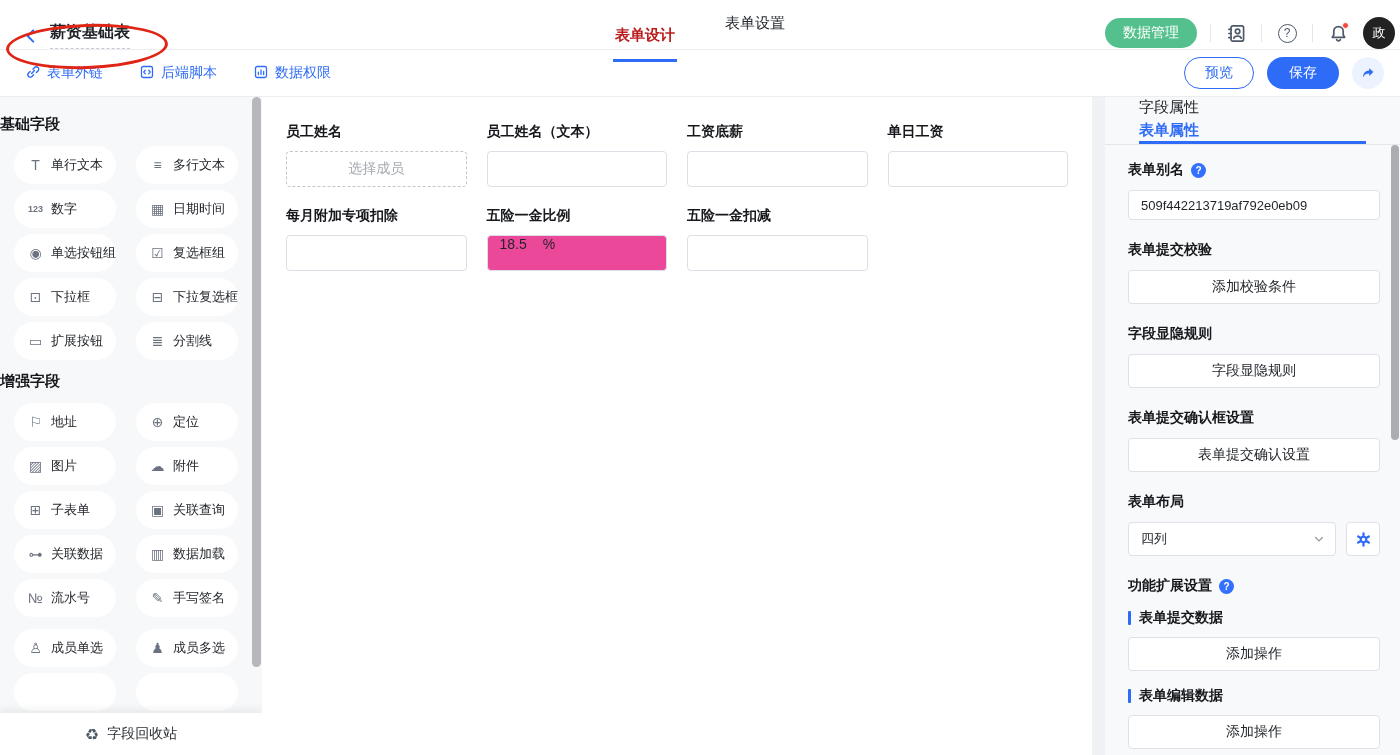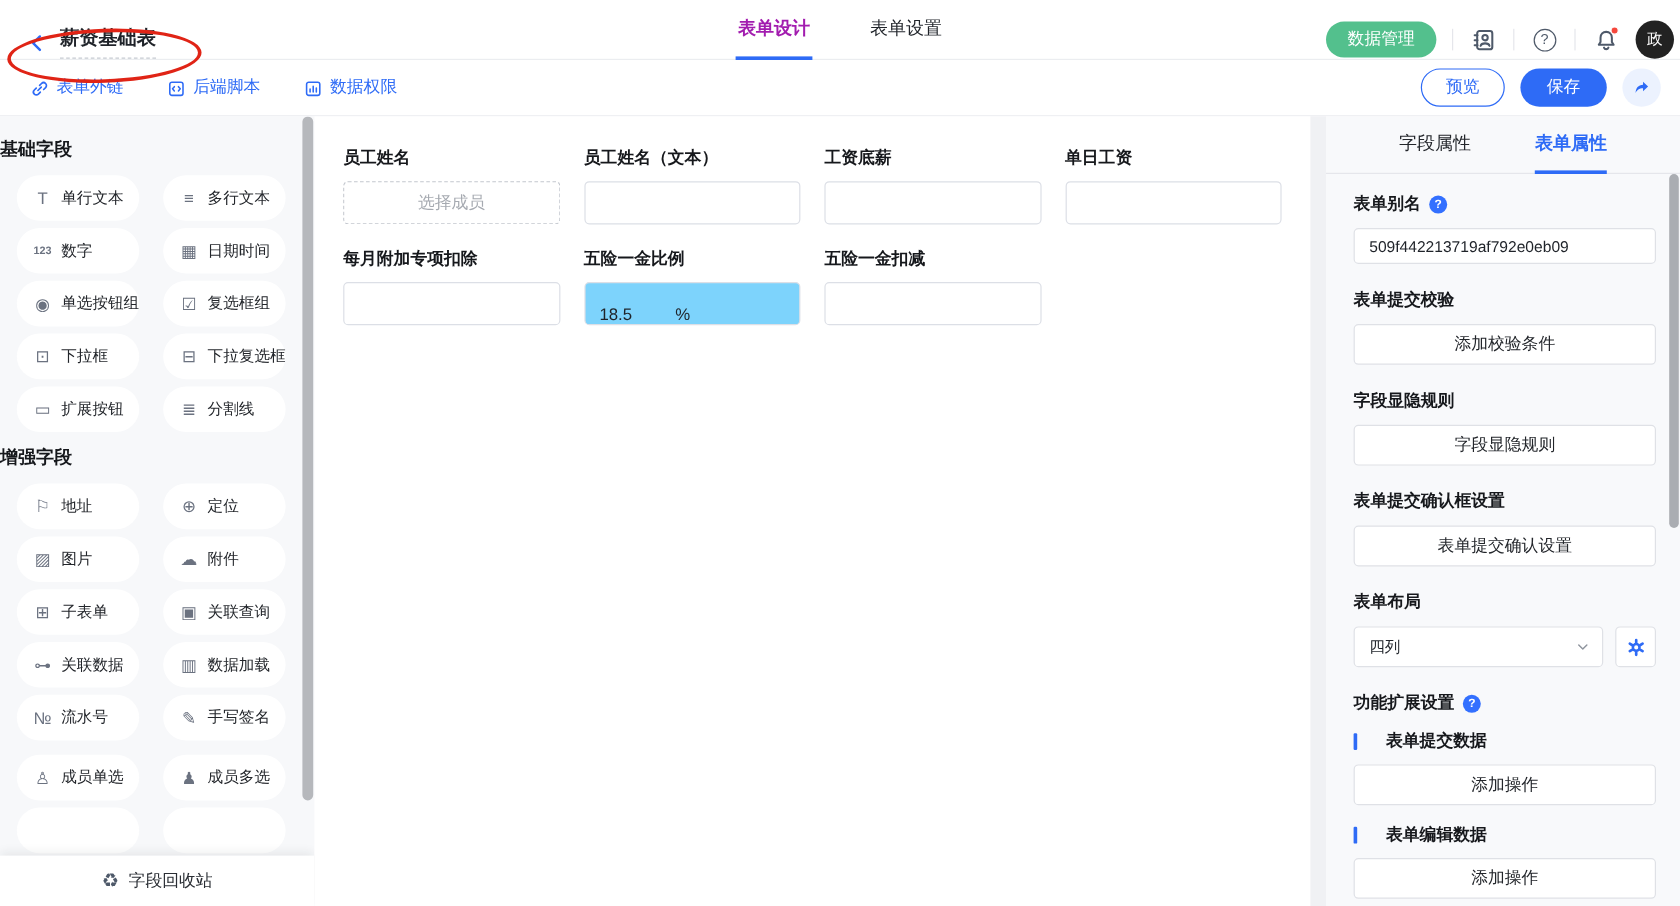--- a/index.html
+++ b/index.html
@@ -8,34 +8,34 @@
   .app { width:1400px; height:755px; display:flex; flex-direction:column; position:relative; }
 
   
   .topbar { height:50px; background:#fff; border-bottom:1px solid #ebedf0; display:flex; align-items:flex-end; position:relative; flex:0 0 50px; }
   .topbar-left { display:flex; align-items:center; gap:10px; padding-left:22px; position:relative; }
   .back-btn { display:flex; align-items:center; cursor:pointer; }
   .doc-title { font-size:16px; font-weight:600; color:#1f2329; padding-bottom:5px; border-bottom:1px dashed #c6cad1; cursor:text; }
   .red-ellipse { position:absolute; left:6px; top:2px; width:162px; height:45px; border:3px solid #e02416; border-radius:50%; transform:rotate(-2deg); pointer-events:none; z-index:5; }
   .topbar-tabs { position:absolute; left:50%; top:0; transform:translateX(-50%); height:50px; display:flex; gap:46px; }
   .top-tab { height:50px; display:flex; align-items:center; font-size:15px; color:#1f2329; cursor:pointer; border-bottom:3px solid transparent; padding:0 2px; }
-  .top-tab.active { color:#a21caf; border-bottom-color:#2e6bf6; font-weight:600; }
+  .top-tab.active { color:#b91c1c; border-bottom-color:#2e6bf6; font-weight:600;margin-top:12px; }
   .topbar-right { margin-left:auto; display:flex; align-items:center; gap:13px; padding-right:5px; }
   .green-pill { background:#53c08d; color:#fff; font-size:14px; height:30px; padding:0 18px; border-radius:15px; border:none; display:flex; align-items:center; cursor:pointer; }
   .vdiv { width:1px; height:18px; background:#e5e6eb; }
   .hicon { width:24px; height:24px; display:flex; align-items:center; justify-content:center; color:#4e5969; cursor:pointer; position:relative; }
   .icon-help-ring { width:19px; height:19px; border:1.5px solid #4e5969; border-radius:50%; display:flex; align-items:center; justify-content:center; font-size:12px; color:#4e5969; }
   .icon-help-ring::before { content:"?"; }
   .bell-dot { position:absolute; top:1px; right:1px; width:7px; height:7px; background:#f5473c; border-radius:50%; border:1px solid #fff; }
   .avatar { width:32px; height:32px; border-radius:50%; background:#222; color:#fff; font-size:13px; display:flex; align-items:center; justify-content:center; cursor:pointer; }
 
   
   .toolbar { height:47px; background:#fff; border-bottom:1px solid #ebedf0; display:flex; align-items:center; padding:0 16px 0 25px; flex:0 0 47px; }
   .tool-links { display:flex; gap:36px; }
-  .tool-link { display:flex; align-items:flex-end; gap:6px; color:#2e6bf6; font-size:14px; cursor:pointer; }
+  .tool-link { display:flex; align-items:flex-start; gap:6px; color:#2e6bf6; font-size:14px; cursor:pointer; }
   .toolbar-right { margin-left:auto; display:flex; align-items:center; gap:13px; }
   .btn-outline { height:32px; padding:0 20px; border-radius:16px; border:1px solid #2e6bf6; color:#2e6bf6; background:#fff; font-size:14px; cursor:pointer; }
   .btn-primary { height:32px; padding:0 22px; border-radius:16px; border:none; color:#fff; background:#2e6bf6; font-size:14px; cursor:pointer; }
   .share-circle { width:32px; height:32px; border-radius:50%; background:#ecf2fe; display:flex; align-items:center; justify-content:center; cursor:pointer; }
 
   
   .body { flex:1; display:flex; min-height:0; }
 
   
   .sidebar { width:262px; background:#f7f8fa; position:relative; overflow:hidden; padding-top:16px; flex:0 0 262px; }
@@ -48,42 +48,42 @@
   .side-thumb { position:absolute; top:0; right:1px; width:9px; height:570px; background:#b6b8bc; border-radius:5px; }
   .recycle-bar { position:absolute; bottom:0; left:0; width:262px; height:42px; background:#fff; box-shadow:0 -3px 8px rgba(31,35,41,.08); display:flex; align-items:center; justify-content:center; gap:8px; font-size:14px; color:#2a2e34; cursor:pointer; z-index:3; }
   .recycle-glyph { color:#4e5969; font-size:16px; }
 
   
   .canvas { width:830px; background:#fff; padding:26px 24px 0 24px; flex:0 0 830px; }
   .field-grid { display:grid; grid-template-columns:repeat(4,1fr); column-gap:20px; row-gap:20px; }
   .f-label { font-size:14px; font-weight:700; color:#16181c; margin-bottom:10px; }
   .cinput { width:100%; height:36px; border:1px solid #dcdfe6; border-radius:4px; background:#fff; padding:0 12px; font-size:14px; color:#1f2329; font-family:"Liberation Sans","DejaVu Sans",sans-serif; outline:none; }
   .member-box { width:100%; height:36px; border:1px dashed #c3c7ce; border-radius:4px; display:flex; align-items:center; justify-content:center; font-size:14px; color:#a6aab1; cursor:pointer; }
-  .input-like { width:100%; height:36px; border:1px solid #dcdfe6; border-radius:4px; background:#7dd3fc; display:flex; align-items:flex-end; padding:0 12px; font-size:14px; color:#1f2329; cursor:text;gap:20px; }
+  .input-like { width:100%; height:36px; border:1px solid #dcdfe6; border-radius:4px; background:#ec4899; display:flex; align-items:flex-start; padding:0 12px; font-size:14px; color:#1f2329; cursor:text; }
   .input-like .suffix { margin-left:16px; }
 
   .gapstrip { width:13px; background:#f0f1f4; flex:0 0 13px; }
 
   
   .panel { width:295px; background:#f8f9fb; position:relative; overflow:hidden; flex:0 0 295px; }
-  .panel-tabs { height:48px; display:flex; justify-content:space-around; padding:0 34px; border-bottom:1px solid #e5e6eb; }
+  .panel-tabs { height:48px; display:flex; justify-content:space-around; padding:0 34px; border-bottom:1px solid #e5e6eb;flex-direction:column; }
   .panel-tab { height:48px; display:flex; align-items:center; font-size:15px; color:#23262b; cursor:pointer; border-bottom:3px solid transparent; }
   .panel-tab.active { color:#2e6bf6; font-weight:600; border-bottom-color:#2e6bf6; }
   .panel-body { padding:16px 20px 0 23px; }
   .p-head { font-size:14px; font-weight:700; color:#16181c; display:flex; align-items:center; gap:7px; margin-bottom:11px; }
   .qbadge { width:15px; height:15px; border-radius:50%; background:#3370ff; color:#fff; font-size:10px; font-weight:700; display:inline-flex; align-items:center; justify-content:center; cursor:pointer; }
   .qbadge::before { content:"?"; }
   .p-input { width:100%; height:30px; border:1px solid #dfe1e6; border-radius:4px; background:#fff; padding:0 12px; font-size:13px; color:#1f2329; font-family:"Liberation Sans","DejaVu Sans",sans-serif; outline:none; }
   .p-btn { width:100%; height:34px; border:1px solid #dfe1e6; border-radius:4px; background:#fff; font-size:14px; color:#23262b; display:flex; align-items:center; justify-content:center; cursor:pointer; }
   .p-group { margin-bottom:21px; }
   .layout-row { display:flex; gap:10px; }
   .p-select { flex:1; height:34px; border:1px solid #dfe1e6; border-radius:4px; background:#fff; display:flex; align-items:center; padding:0 10px 0 12px; font-size:13px; color:#1f2329; cursor:pointer; }
   .p-select .sel-val { flex:1; }
   .gear-btn { width:34px; height:34px; border:1px solid #dfe1e6; border-radius:4px; background:#fff; display:flex; align-items:center; justify-content:center; cursor:pointer; }
-  .ext-h { display:flex; align-items:center; gap:24px; font-size:14px; font-weight:700; color:#16181c; margin-bottom:10px; }
+  .ext-h { display:flex; align-items:center; gap:8px; font-size:14px; font-weight:700; color:#16181c; margin-bottom:10px; }
   .blue-bar { width:3px; height:14px; background:#2e6bf6; border-radius:1px; }
   .panel-thumb { position:absolute; top:48px; right:1px; width:8px; height:295px; background:#aaadb2; border-radius:4px; }
 
   svg { display:block; }
 </style>
 </head>
 <body>
 
 <div class="app">
 

